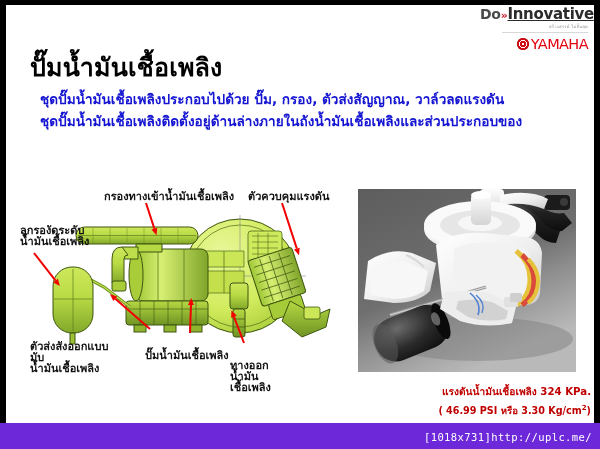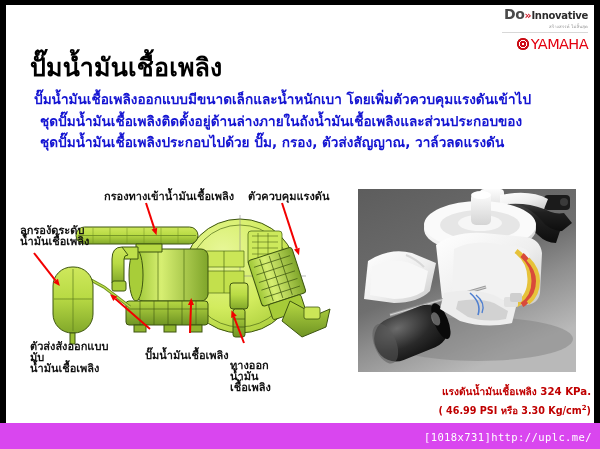--- a/index.html
+++ b/index.html
@@ -13,21 +13,21 @@
   #page{
     position:absolute;left:6px;top:5px;width:588px;height:418px;
     background:#ffffff;overflow:hidden;
   }
 
   
   #brand{position:absolute;right:6px;top:3px;width:108px;text-align:right;}
   .do-line{font-size:12px;font-weight:bold;color:#3b3b3b;letter-spacing:-.3px;line-height:13px;}
   .do-line .do{font-size:14px;color:#4a4a4a;font-weight:bold;}
   .do-line .arw{color:#cf1322;font-size:11px;font-weight:bold;}
-  .do-line .inv{color:#2b2b2b;font-size:10px;}
+  .do-line .inv{color:#2b2b2b;font-size:15px;text-decoration:underline;}
   .do-sub{font-size:4.2px;color:#8c8c8c;letter-spacing:.2px;margin-top:1px;height:6px;}
   .brand-rule{height:1px;background:#d8d8d8;margin:3px 0 3px 22px;}
   .yam{display:flex;align-items:center;justify-content:flex-end;gap:2px;}
   .yam-mark{width:12px;height:12px;border-radius:50%;
      background:radial-gradient(circle at 50% 50%,#ffffff 0 12%,#d00b18 13% 38%,#ffffff 39% 48%,#d00b18 49% 100%);
      box-shadow:inset 0 0 0 .6px #b00;}
   .yam-txt{font-size:14.5px;font-weight:normal;color:#e3000f;letter-spacing:-.6px;
      font-family:"DejaVu Sans","Liberation Sans",sans-serif;}
 
   
@@ -63,21 +63,21 @@
          background:#6e6e6e;overflow:hidden;}
   #photo svg{display:block;}
 
   
   #press{position:absolute;left:360px;top:378px;width:225px;
          font-size:10.2px;font-weight:bold;color:#c00000;line-height:17px;text-align:right;}
   #press .l2{font-size:9.6px;}
   #press sup{font-size:7px;vertical-align:super;}
 
   
-  #footer{position:absolute;left:0;bottom:0;width:600px;height:26px;background:#d946ef;}
+  #footer{position:absolute;left:0;bottom:0;width:600px;height:26px;background:#6d28d9;}
   #footer-txt{position:absolute;right:8px;bottom:6px;color:#fff;
       font-family:"DejaVu Sans Mono","Liberation Mono",monospace;font-size:10.5px;letter-spacing:.4px;}
 </style>
 </head>
 <body>
 
 <div id="slide">
 
   <div id="page">
 
@@ -87,23 +87,22 @@
       <div class="brand-rule"></div>
       <div class="yam">
         <span class="yam-mark"></span>
         <span class="yam-txt">YAMAHA</span>
       </div>
     </div>
 
     <div id="title">ปั๊มน้ำมันเชื้อเพลิง</div>
 
     <div id="body-text">
-      <span class="ln">ปั๊มน้ำมันเชื้อเพลิงออกแบบมีขนาดเล็กและน้ำหนักเบา  โดยเพิ่มตัวควบคุมแรงดันเข้าไป</span>
+      <span class="ln i1">ชุดปั๊มน้ำมันเชื้อเพลิงประกอบไปด้วย ปั๊ม, กรอง, ตัวส่งสัญญาณ, วาล์วลดแรงดัน</span>
       <span class="ln i1">ชุดปั๊มน้ำมันเชื้อเพลิงติดตั้งอยู่ด้านล่างภายในถังน้ำมันเชื้อเพลิงและส่วนประกอบของ</span>
-      <span class="ln i1">ชุดปั๊มน้ำมันเชื้อเพลิงประกอบไปด้วย ปั๊ม, กรอง, ตัวส่งสัญญาณ, วาล์วลดแรงดัน</span>
     </div>
 
     <div id="diagram">
 
       <svg class="art" width="330" height="190" viewBox="0 0 330 190">
         <defs>
           <linearGradient id="gA" x1="0" y1="0" x2="0" y2="1">
             <stop offset="0%" stop-color="#cfe85c"></stop>
               <stop offset="45%" stop-color="#b9db45"></stop>
             <stop offset="100%" stop-color="#82a82a"></stop>

